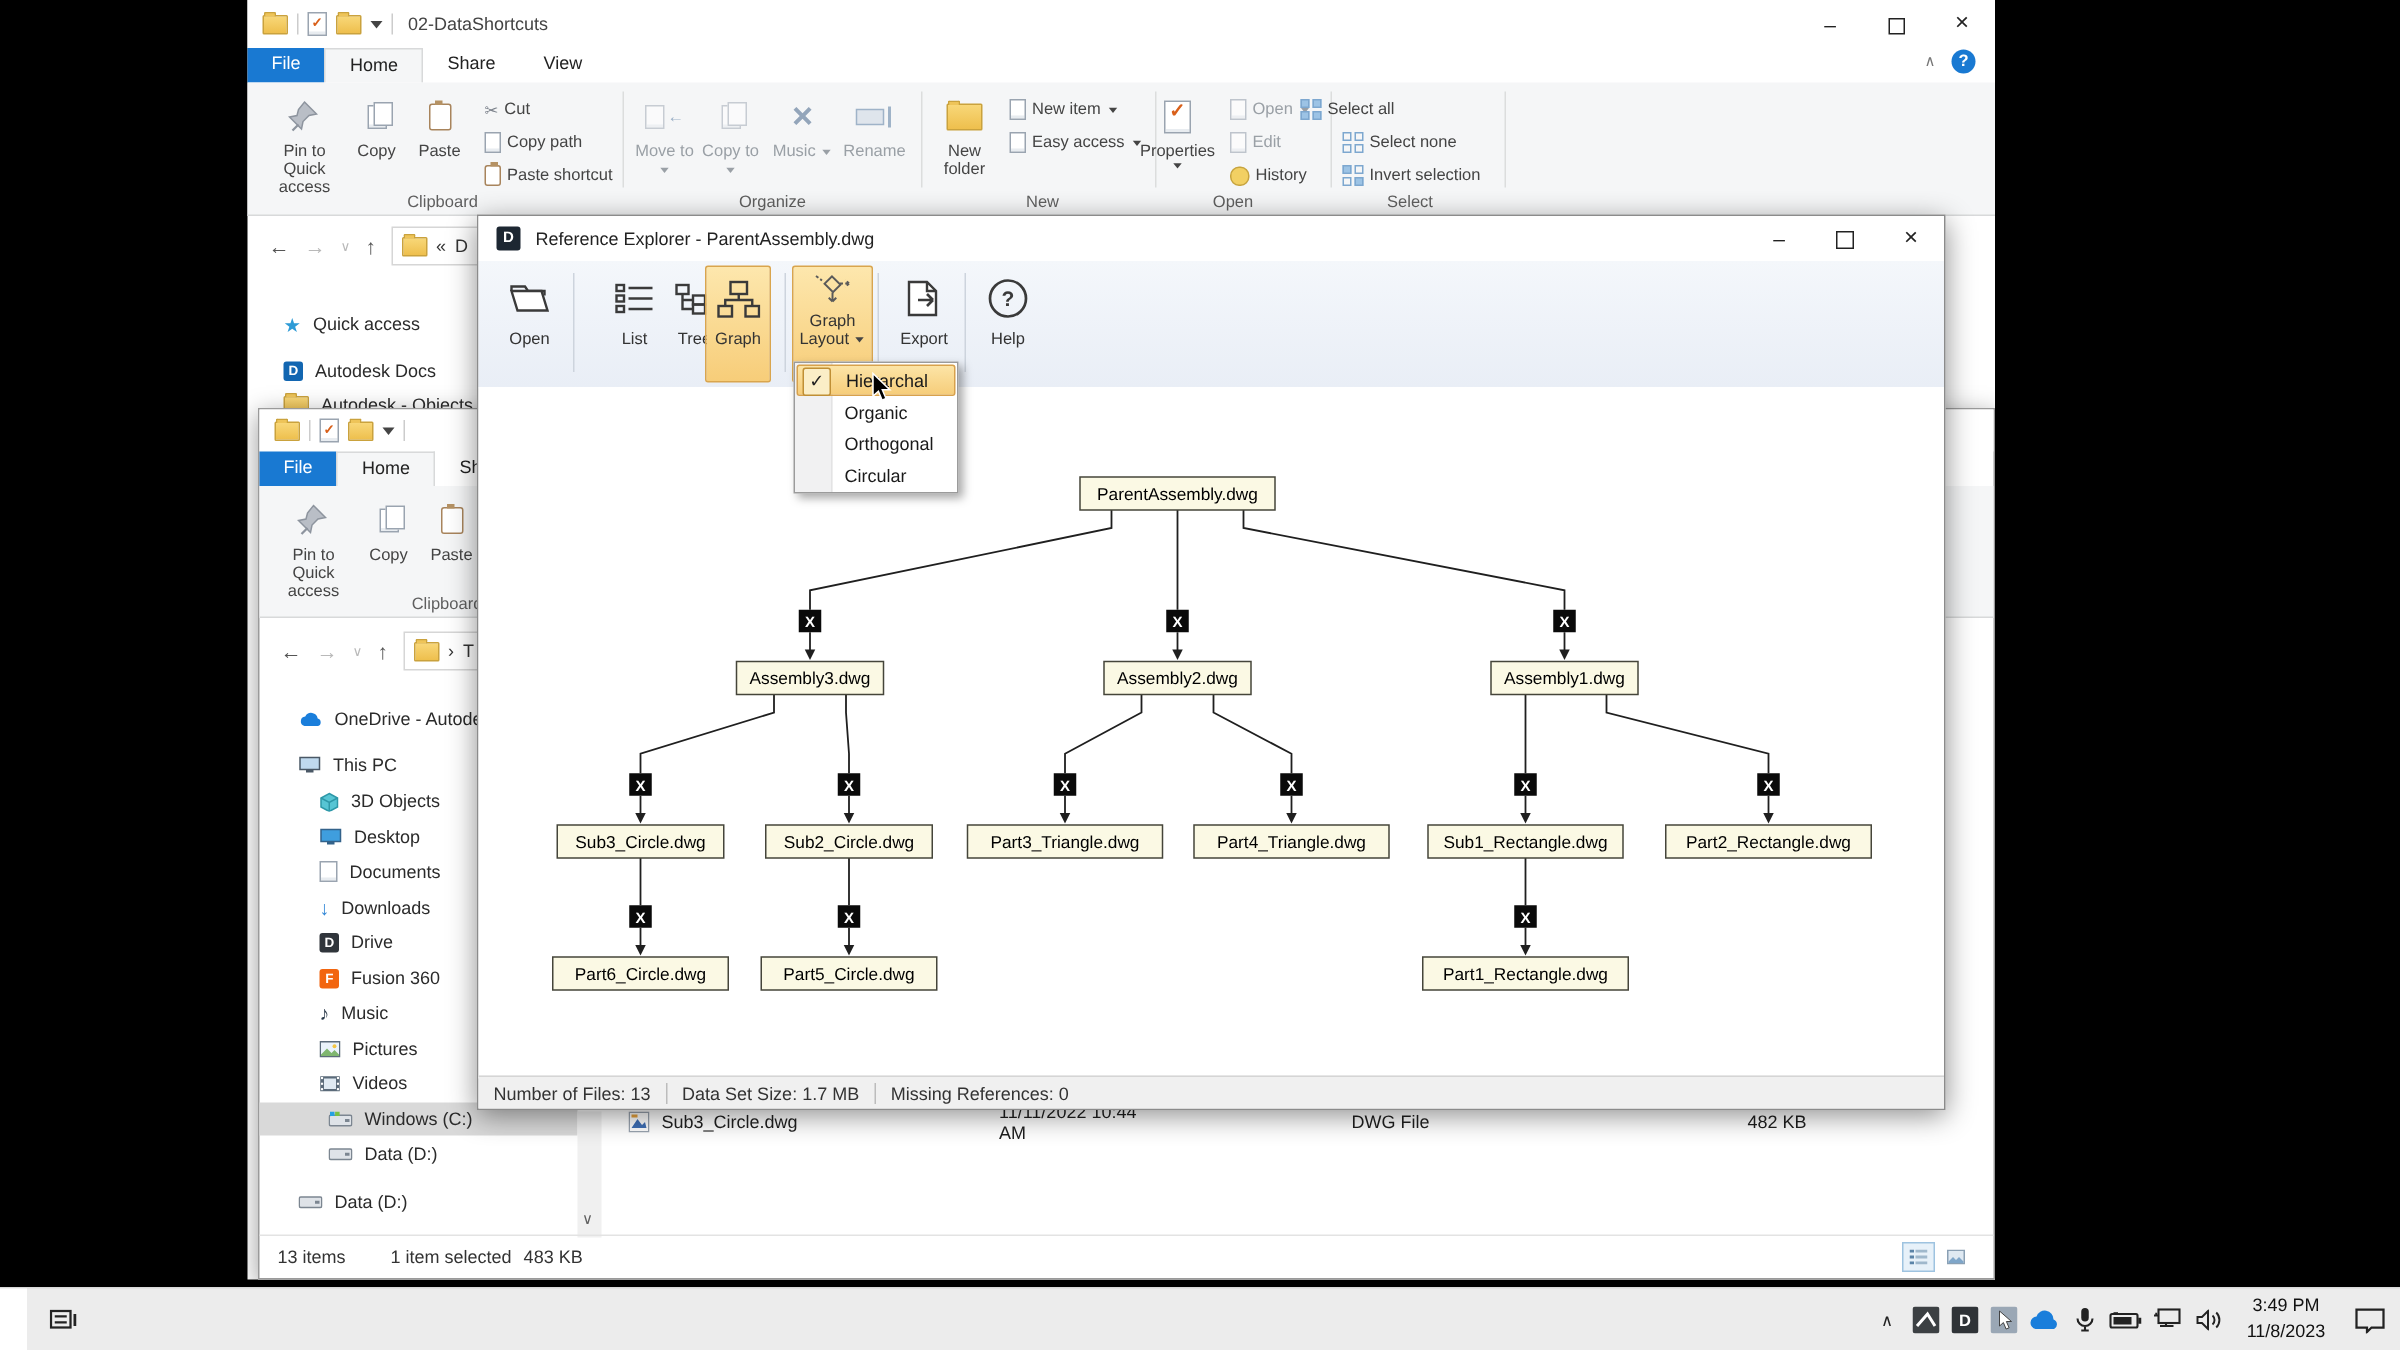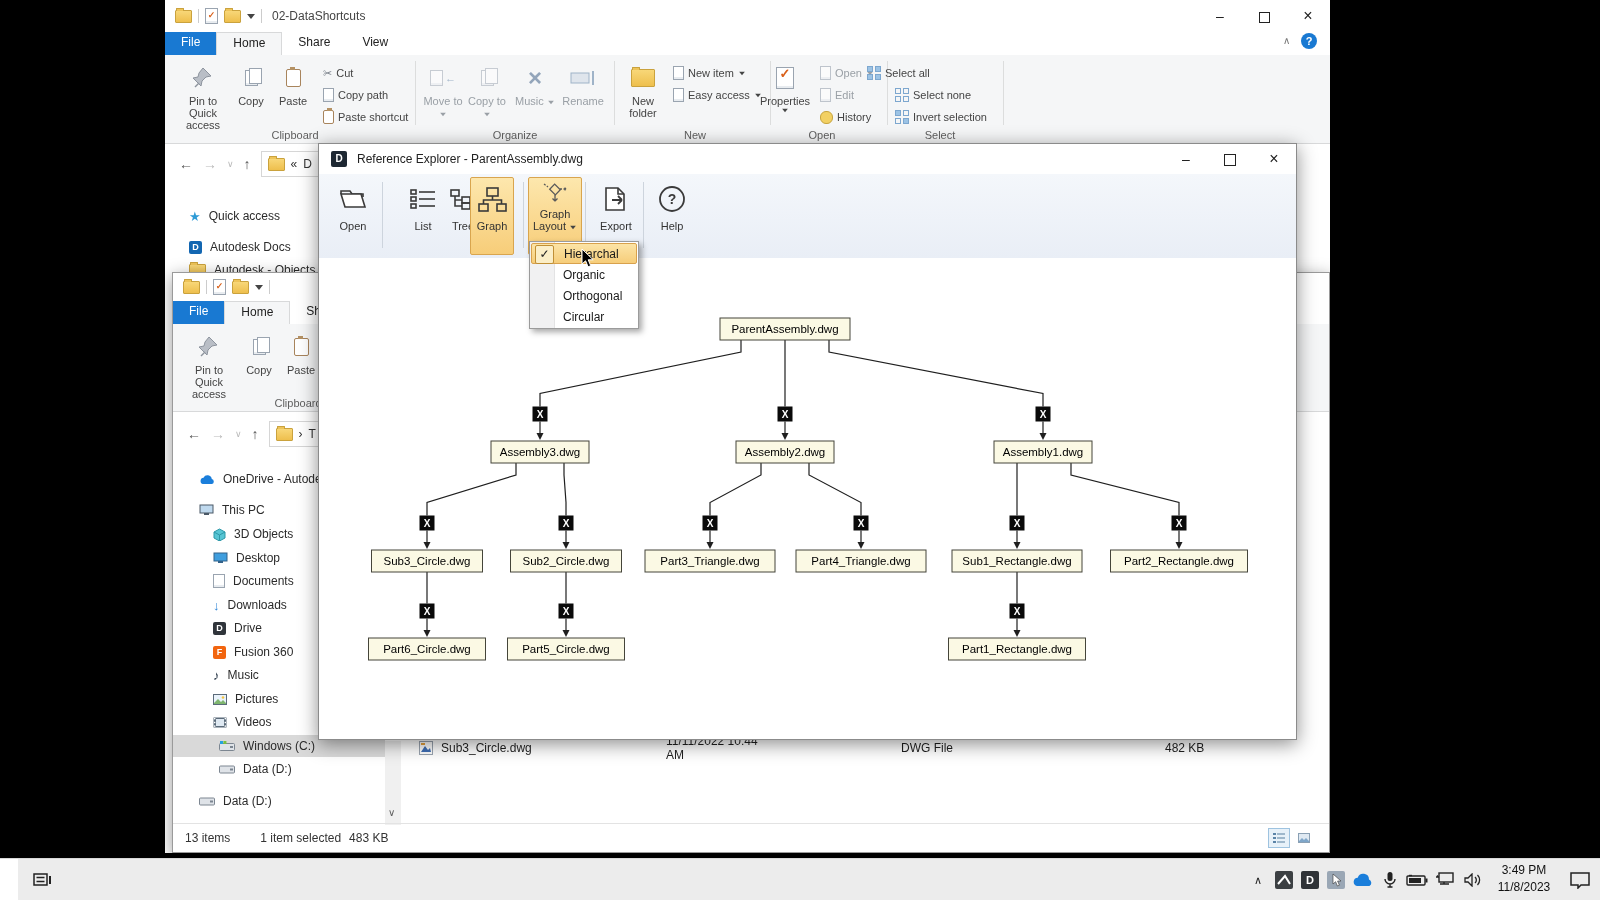--- a/index.html
+++ b/index.html
@@ -664,20 +664,27 @@
         <text x="860" y="307" text-anchor="middle" font-size="11.5" fill="#000" font-family="Liberation Sans, sans-serif">Part2_Rectangle.dwg</text>
         <rect x="49.5" y="380" width="117" height="22" fill="#fbf9e4" stroke="#45453a" stroke-width="1"></rect>
         <text x="108" y="395" text-anchor="middle" font-size="11.5" fill="#000" font-family="Liberation Sans, sans-serif">Part6_Circle.dwg</text>
         <rect x="188.5" y="380" width="117" height="22" fill="#fbf9e4" stroke="#45453a" stroke-width="1"></rect>
         <text x="247" y="395" text-anchor="middle" font-size="11.5" fill="#000" font-family="Liberation Sans, sans-serif">Part5_Circle.dwg</text>
         <rect x="629.5" y="380" width="137" height="22" fill="#fbf9e4" stroke="#45453a" stroke-width="1"></rect>
         <text x="698" y="395" text-anchor="middle" font-size="11.5" fill="#000" font-family="Liberation Sans, sans-serif">Part1_Rectangle.dwg</text>
       </svg>
   </div>
 
+  <div class="rstatus">
+    <span class="seg">Number of Files: 13</span>
+    <span class="div"></span>
+    <span class="seg">Data Set Size: 1.7 MB</span>
+    <span class="div"></span>
+    <span class="seg">Missing References: 0</span>
+  </div>
 </div>
 
 <div id="layoutmenu">
   <div class="gutter"></div>
   <div class="mitem hl" style="top:1px;">
     <span class="checkbox">✓</span>
     <span class="lbl">Hierarchal</span>
   </div>
   <div class="mitem" style="top:22px;">
     <span class="lbl">Organic</span>

